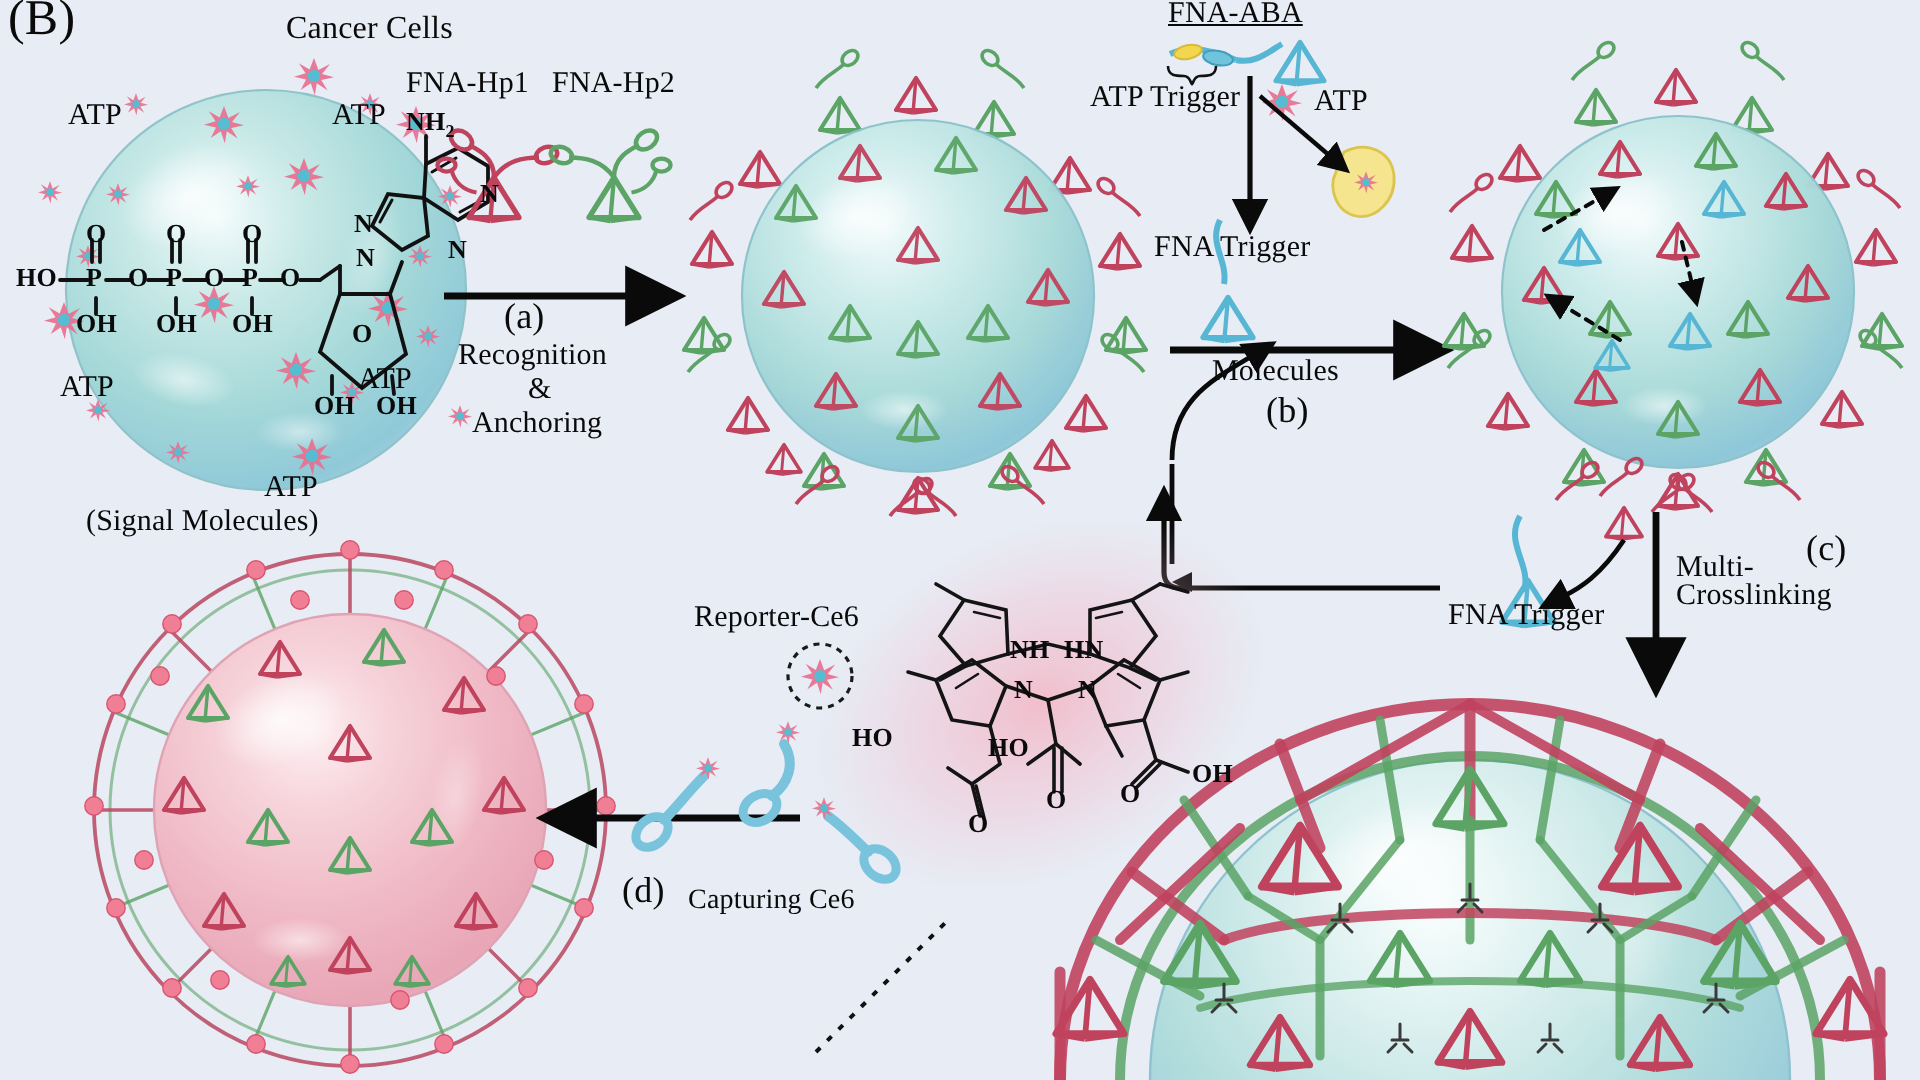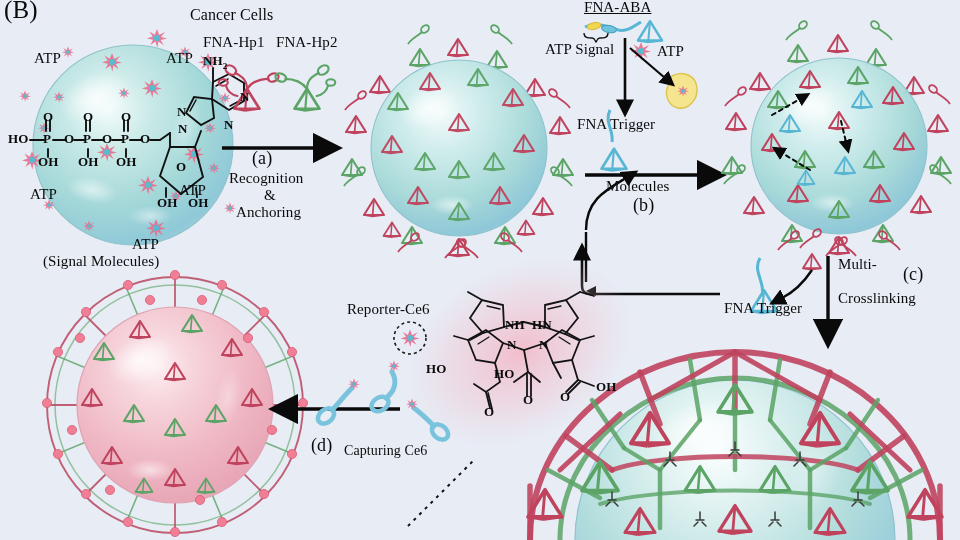--- a/index.html
+++ b/index.html
@@ -880,48 +880,48 @@
       <path d="M612,492 l0,8 M608,500 l8,0 M610,502 l-4,4 M614,502 l4,4"></path>
       <path d="M858,492 l0,8 M854,500 l8,0 M856,502 l-4,4 M860,502 l4,4"></path>
       <path d="M700,512 l0,8 M696,520 l8,0 M698,522 l-4,4 M702,522 l4,4"></path>
       <path d="M775,512 l0,8 M771,520 l8,0 M773,522 l-4,4 M777,522 l4,4"></path>
     </g>
   </g>
 </svg>
 
 <div class="lbl panel-tag" style="left:4px;top:-4px;">(B)</div>
 
-<div class="lbl t16" style="left:143px;top:6px;margin-left:47px;">Cancer Cells</div>
+<div class="lbl t16" style="left:143px;top:6px;">Cancer Cells</div>
 <div class="lbl t15" style="left:34px;top:50px;">ATP</div>
 <div class="lbl t15" style="left:166px;top:50px;">ATP</div>
 <div class="lbl t15" style="left:30px;top:186px;">ATP</div>
 <div class="lbl t15" style="left:179px;top:182px;">ATP</div>
 <div class="lbl t15" style="left:132px;top:236px;">ATP</div>
 <div class="lbl t15" style="left:43px;top:253px;">(Signal Molecules)</div>
 
 <div class="lbl t15" style="left:203px;top:34px;">FNA-Hp1</div>
 <div class="lbl t15" style="left:276px;top:34px;">FNA-Hp2</div>
 
 <div class="lbl t18" style="left:252px;top:149px;">(a)</div>
 <div class="lbl t15" style="left:229px;top:170px;">Recognition</div>
 <div class="lbl t15" style="left:264px;top:187px;">&amp;</div>
 <div class="lbl t15" style="left:236px;top:204px;">Anchoring</div>
 
 <div class="lbl t15" style="left:584px;top:-1px;text-decoration:underline;">FNA-ABA</div>
-<div class="lbl t15" style="left:545px;top:41px;">ATP Signal</div>
+<div class="lbl t15" style="left:545px;top:41px;">ATP Trigger</div>
 <div class="lbl t15" style="left:657px;top:43px;">ATP</div>
 
 <div class="lbl t15" style="left:577px;top:116px;">FNA Trigger</div>
 <div class="lbl t15" style="left:606px;top:178px;">Molecules</div>
 <div class="lbl t18" style="left:633px;top:196px;">(b)</div>
 
 <div class="lbl t15" style="left:724px;top:300px;">FNA Trigger</div>
 
 <div class="lbl t18" style="left:903px;top:265px;">(c)</div>
-<div class="lbl t15" style="left:838px;top:256px;text-align:center;">Multi-</div>
+<div class="lbl t15" style="left:838px;top:276px;text-align:center;">Multi-</div>
 <div class="lbl t15" style="left:838px;top:290px;">Crosslinking</div>
 
 <div class="lbl t15" style="left:347px;top:301px;">Reporter-Ce6</div>
 <div class="lbl t18" style="left:311px;top:436px;">(d)</div>
 <div class="lbl t14" style="left:344px;top:443px;">Capturing Ce6</div>
 
 <div class="lbl t13 chem" style="left:8px;top:132px;">HO</div>
 <div class="lbl t13 chem" style="left:43px;top:132px;">P</div>
 <div class="lbl t13 chem" style="left:83px;top:132px;">P</div>
 <div class="lbl t13 chem" style="left:121px;top:132px;">P</div>

